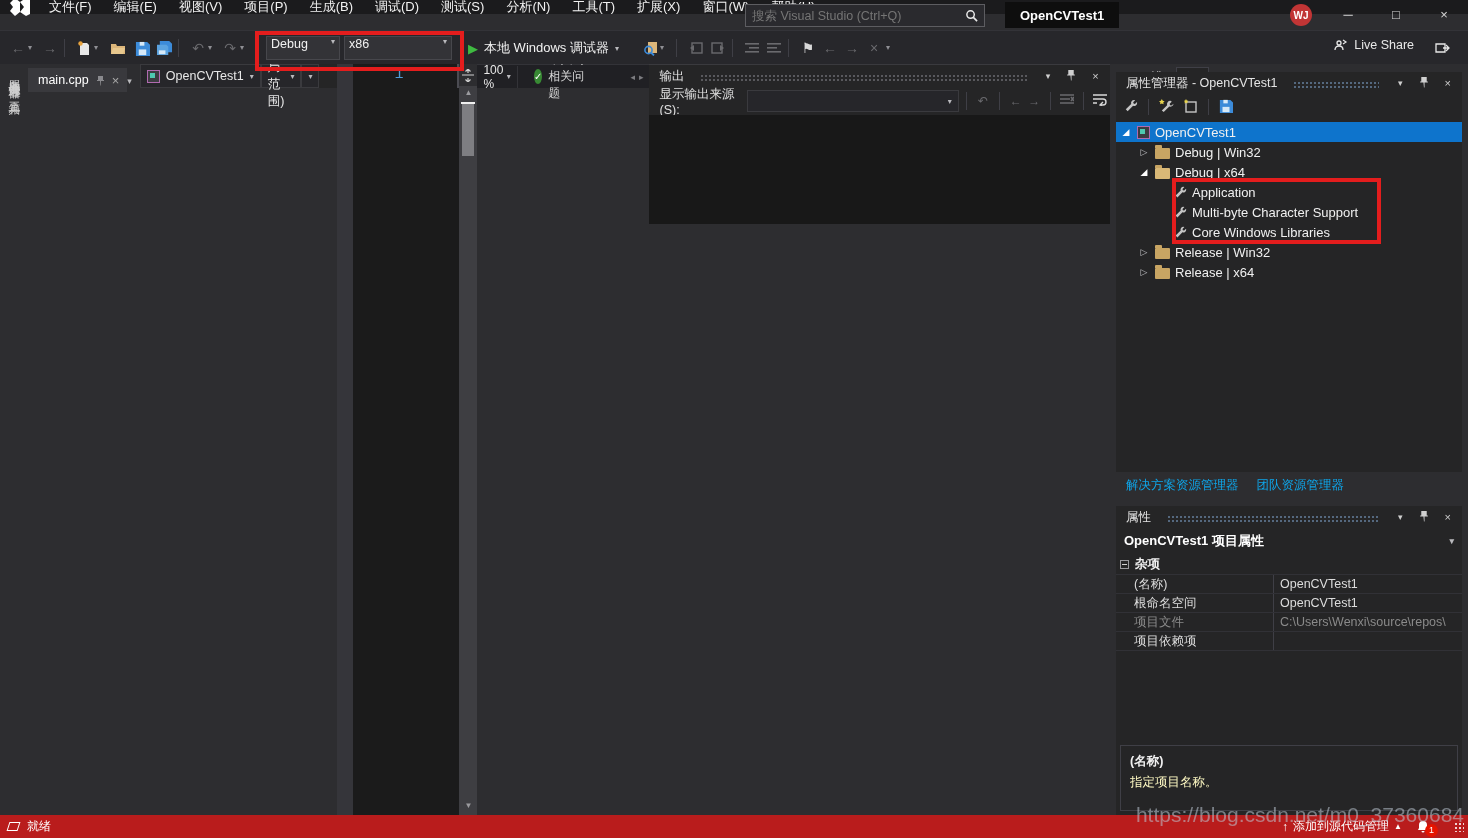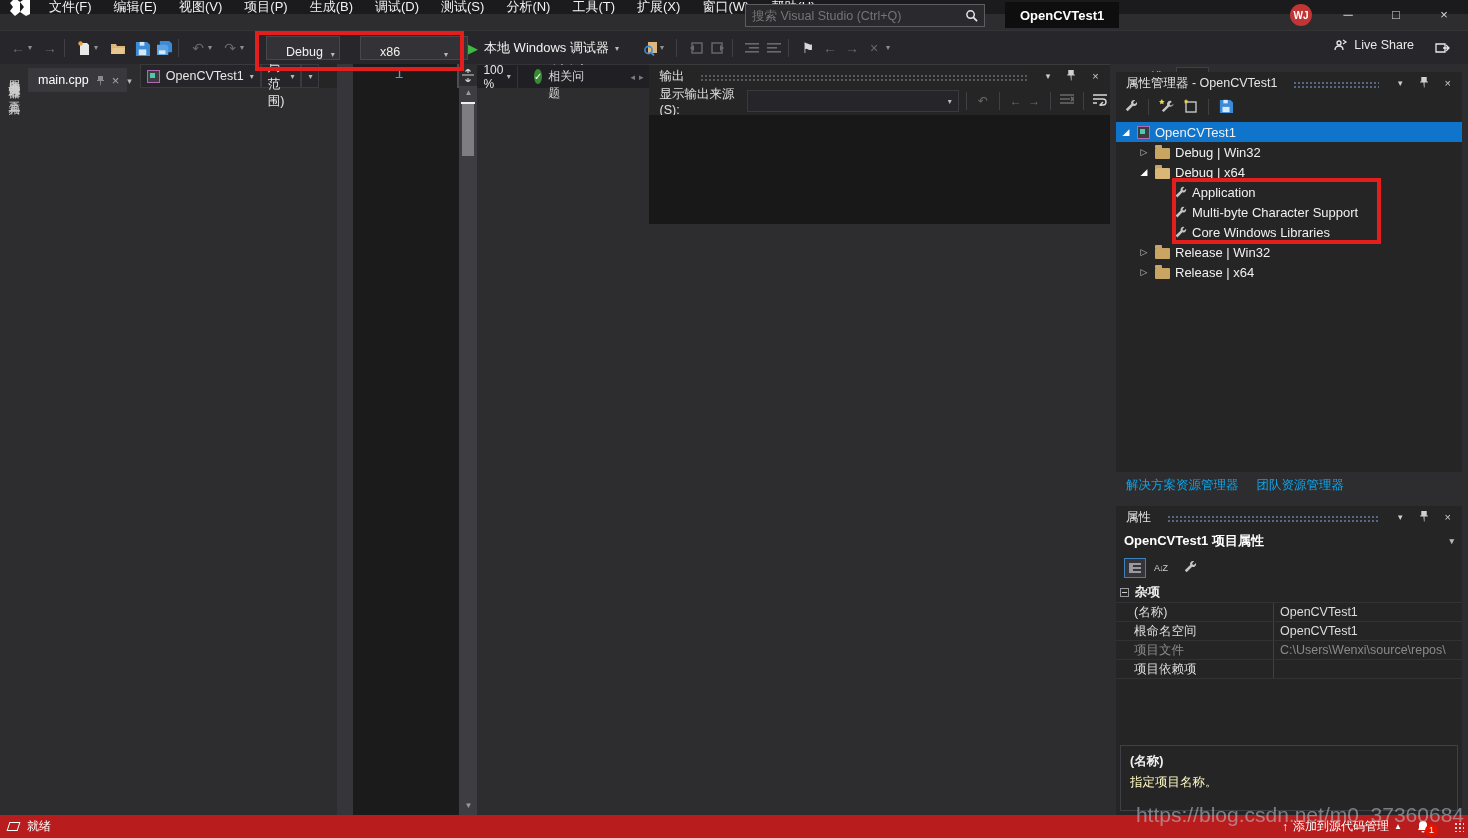--- a/index.html
+++ b/index.html
@@ -18,21 +18,21 @@
   .win-controls { position:absolute; right:0; top:0; height:30px; display:flex; }
   .win-btn { width:48px; text-align:center; line-height:30px; color:#d8d8d8; font-size:13px; }
 
   
   .toolbar { position:absolute; top:30px; left:0; right:0; height:34px; background:#27272b; border-top:1px solid #333338; z-index:4; }
   .ticon { position:absolute; top:7px; width:20px; height:20px; display:flex; align-items:center; justify-content:center; font-size:14px; }
   .gray { color:#6a6a6e; }
   .white { color:#d8d8d8; }
   .tsep { position:absolute; top:8px; width:1px; height:18px; background:#3f3f46; }
   .ddtiny { position:absolute; top:12px; font-size:8px; color:#8f8f94; }
-  .combo { position:absolute; top:5px; height:24px; background:#333337; border:1px solid #47474c; display:flex; align-items:flex-end; padding:0 19px; color:#f1f1f1; font-size:12.5px; }
+  .combo { position:absolute; top:5px; height:24px; background:#333337; border:1px solid #47474c; display:flex; align-items:flex-start; padding:0 4px; color:#f1f1f1; font-size:12.5px; }
   .combo .carr { margin-left:auto; font-size:8px; color:#b9b9bd; padding-left:8px; }
   .rungroup { position:absolute; left:468px; top:5px; height:24px; display:flex; align-items:center; gap:6px; }
   .runplay { color:#3fba41; font-size:13px; }
   .liveshare { position:absolute; right:54px; top:7px; display:flex; align-items:center; gap:6px; color:#e8e8e8; font-size:12.5px; }
 
   
   .redbox { position:absolute; border:4px solid #e41d1d; z-index:30; pointer-events:none; }
   .redbox-config { left:255px; top:31px; width:209px; height:40px; }
   .redbox-tree { left:1172px; top:178px; width:209px; height:66px; }
 
@@ -221,21 +221,21 @@
     <div class="tsep" style="left:178px"></div>
     <span class="ticon gray" style="left:188px">↶</span>
     <span class="ddtiny" style="left:208px">▾</span>
     <span class="ticon gray" style="left:220px">↷</span>
     <span class="ddtiny" style="left:240px">▾</span>
 
     <div class="combo" style="left:266px; width:74px">
       <span>Debug</span>
       <span class="carr">▾</span>
     </div>
-    <div class="combo" style="left:360px; width:108px">
+    <div class="combo" style="left:344px; width:108px">
       <span>x86</span>
       <span class="carr">▾</span>
     </div>
 
     <div class="rungroup">
       <span class="runplay">▶</span>
       <span>本地 Windows 调试器</span>
       <span style="font-size:8px;color:#b9b9bd">▾</span>
     </div>
 
@@ -528,32 +528,20 @@
           <svg width="10" height="12" viewBox="0 0 9 11">
               <path d="M2 1h5v4h1v1H1V5h1zM4 6h1v4l-.5 1z" fill="#d0d0d0"></path>
             </svg>
         </span>
         <span class="pt-btn">×</span>
       </div>
       <div class="objrow">
         <span>OpenCVTest1 项目属性</span>
         <span class="carr">▾</span>
       </div>
-      <div class="propbar">
-        <span class="catbtn">
-            <span class="caticon"></span>
-          </span>
-        <span class="azbtn">A↓Z</span>
-        <div class="tsep2"></div>
-        <span>
-          <svg width="14" height="14" viewBox="0 0 16 16">
-              <path d="M11.5 1a3.5 3.5 0 0 0-3.3 4.6L2 11.8 4.2 14l6.2-6.2A3.5 3.5 0 0 0 15 4.5c0-.4-.1-.8-.2-1.2l-2.3 2.3-1.6-.4-.4-1.6 2.3-2.3A3.6 3.6 0 0 0 11.5 1z" fill="#c5c5c5"></path>
-            </svg>
-        </span>
-      </div>
       <div class="grid">
         <div class="gcat">
           <span class="boxminus"></span>
           <span>杂项</span>
         </div>
         <div class="grow">
           <div></div>
           <div class="gname">(名称)</div>
           <div class="gval">OpenCVTest1</div>
         </div>

